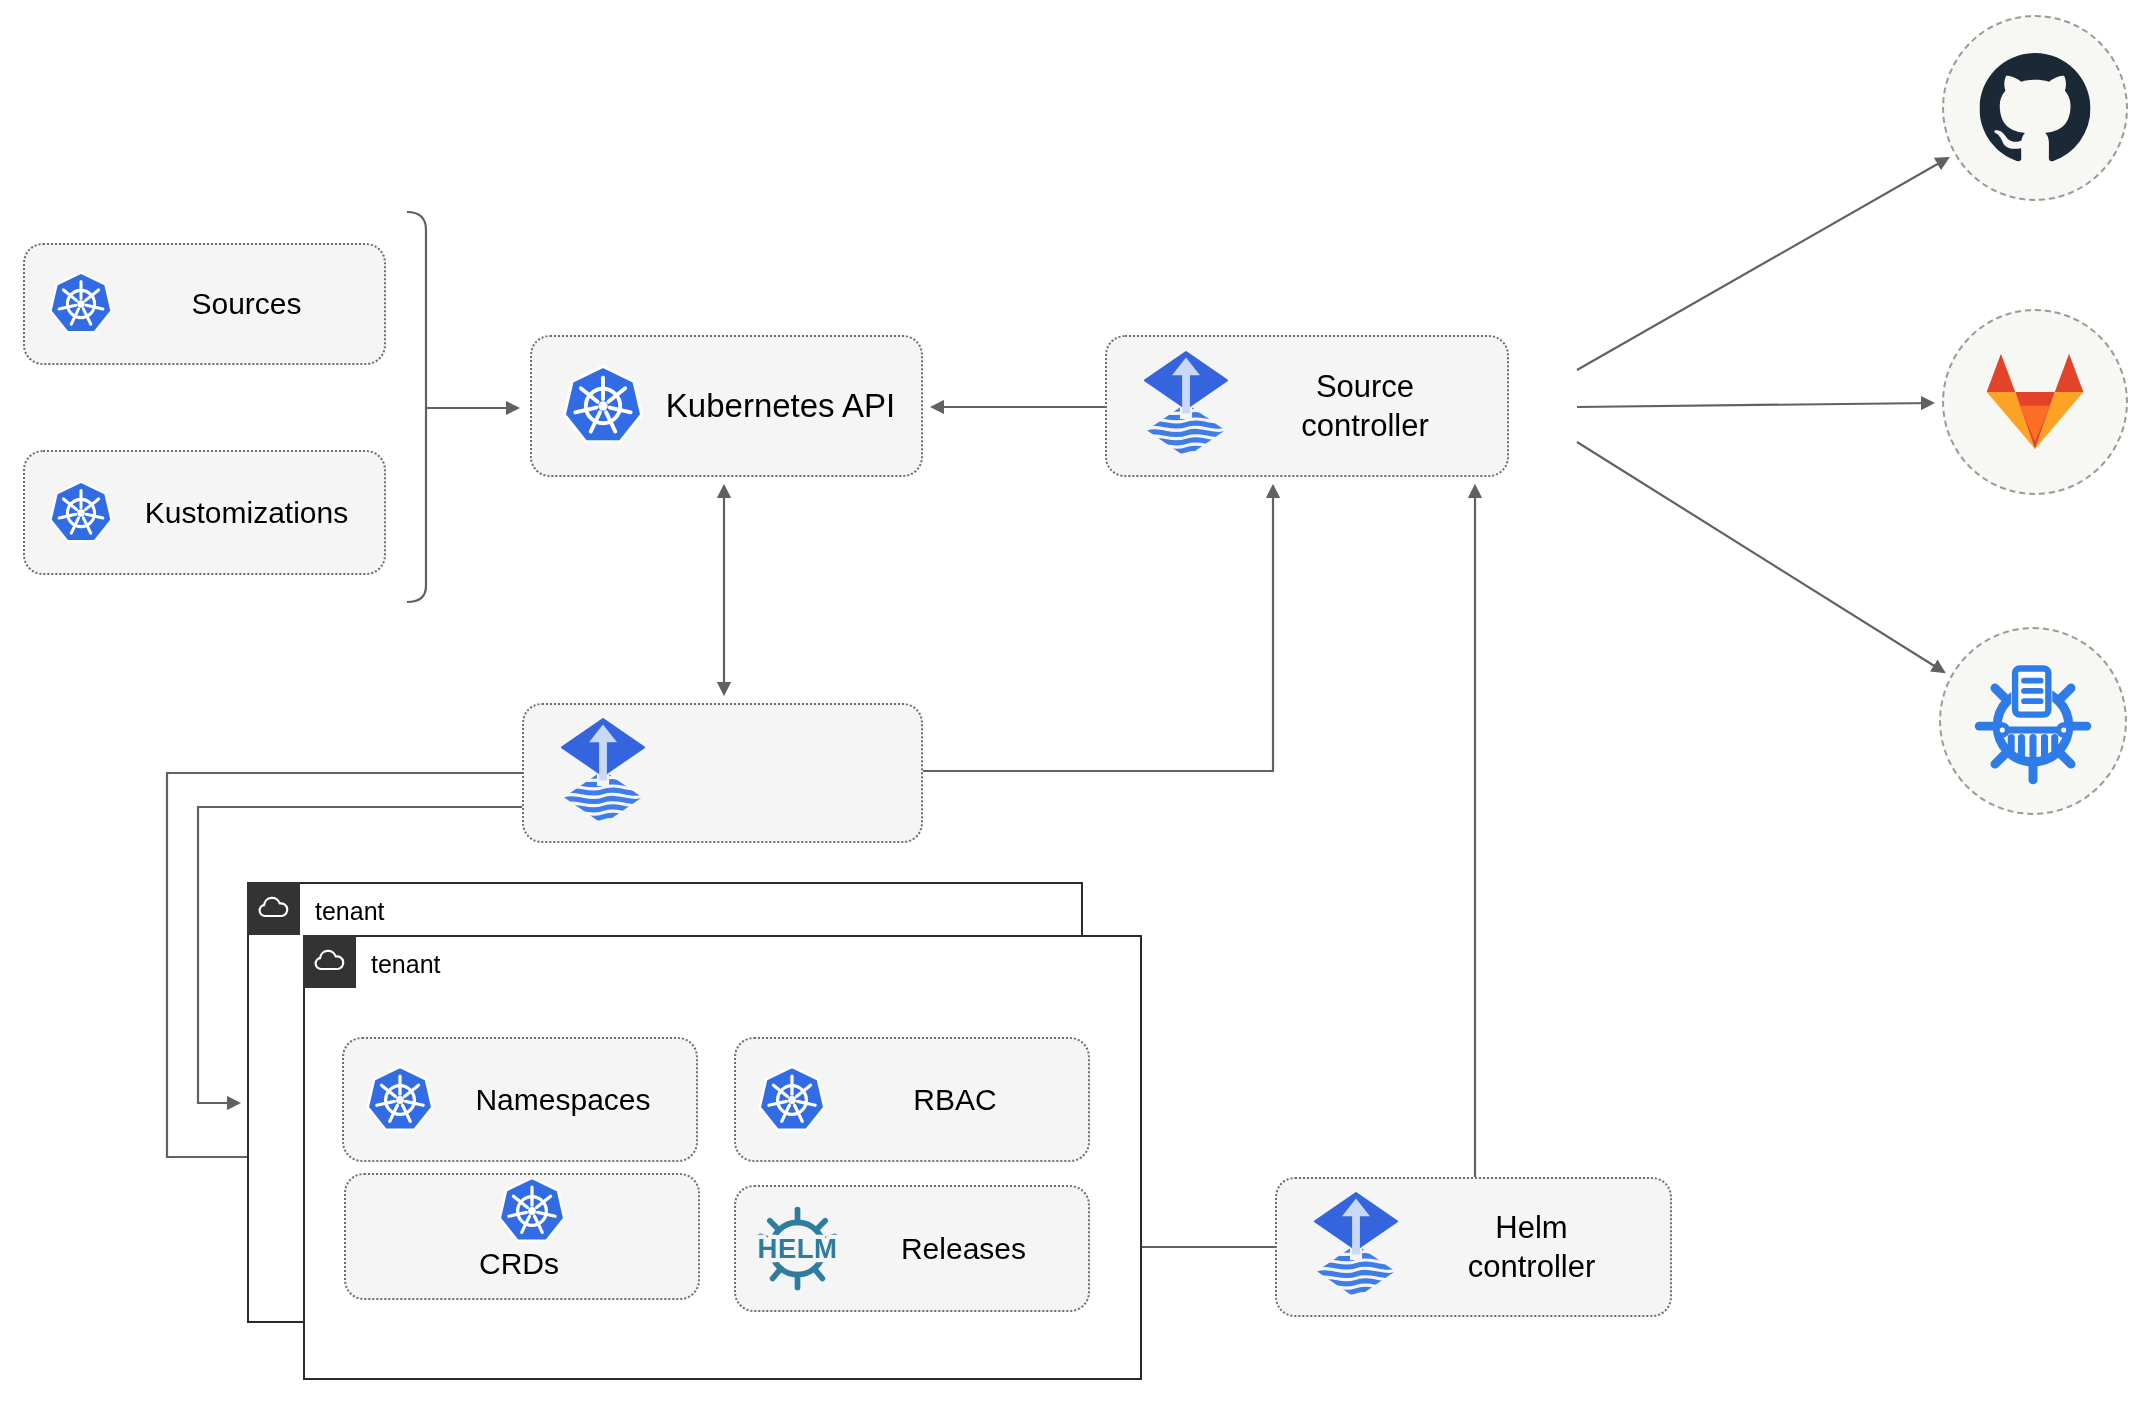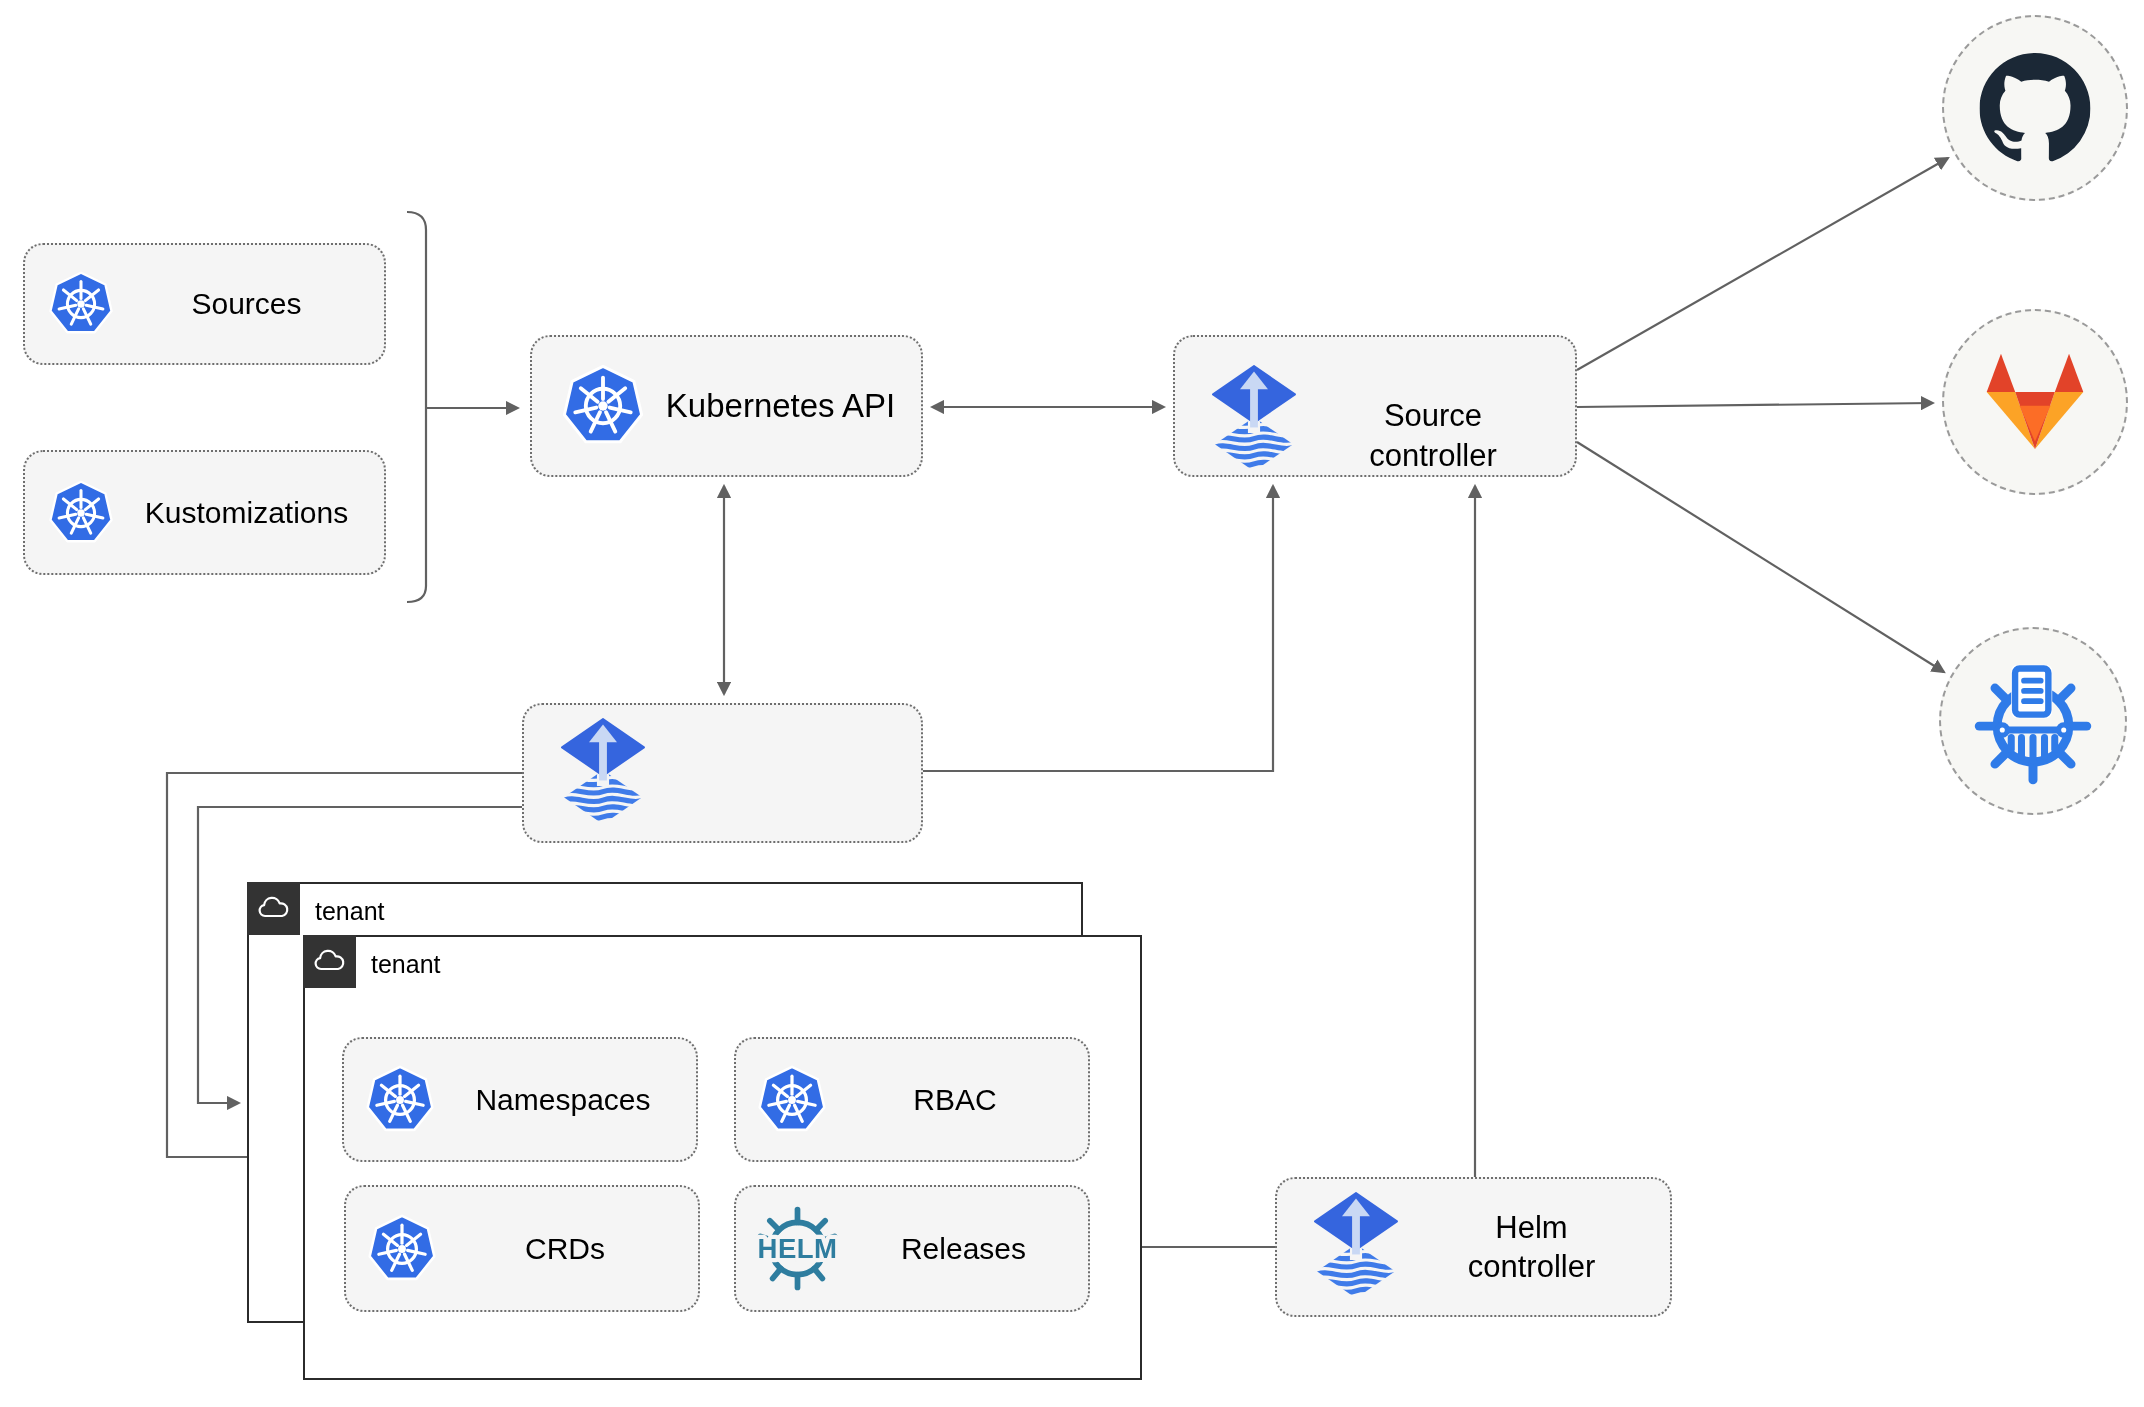--- a/index.html
+++ b/index.html
@@ -169,21 +169,21 @@
 
     <div class="node" style="left:429px;top:100px;width:356px;height:125px;">
       <span class="ic" style="margin-left:20px;">
         <svg width="72" height="72">
             <use href="#sym-k8s"></use>
           </svg>
         </span>
       <span class="lbl"><span class="inner">RBAC</span></span>
     </div>
 
-    <div class="node" style="left:39px;top:248px;width:356px;height:127px;">
+    <div class="node" style="left:39px;top:236px;width:356px;height:127px;flex-direction:column;">
       <span class="ic" style="margin-left:20px;">
         <svg width="72" height="72">
             <use href="#sym-k8s"></use>
           </svg>
         </span>
       <span class="lbl"><span class="inner">CRDs</span></span>
     </div>
 
     <div class="node" style="left:429px;top:248px;width:356px;height:127px;">
       <span class="ic" style="margin-left:14px;">
@@ -227,21 +227,21 @@
 
   <div class="node api" style="left:530px;top:335px;width:393px;height:142px;text-decoration:underline;">
     <span class="ic" style="margin-left:28px;">
       <svg width="86" height="86">
           <use href="#sym-k8s"></use>
         </svg>
       </span>
     <span class="lbl"><span class="inner">Kubernetes API</span></span>
   </div>
 
-  <div class="node ctrl" style="left:1173px;top:335px;width:404px;height:142px;align-items:flex-end;">
+  <div class="node ctrl" style="left:1105px;top:335px;width:404px;height:142px;">
     <span class="ic" style="margin-left:36px;">
       <svg width="86" height="110">
           <use href="#sym-flux"></use>
         </svg>
       </span>
     <span class="lbl"><span class="inner">Source controller</span></span>
   </div>
 
   <div class="node ctrl" style="left:522px;top:703px;width:401px;height:140px;">
     <span class="ic" style="margin-left:36px;">

